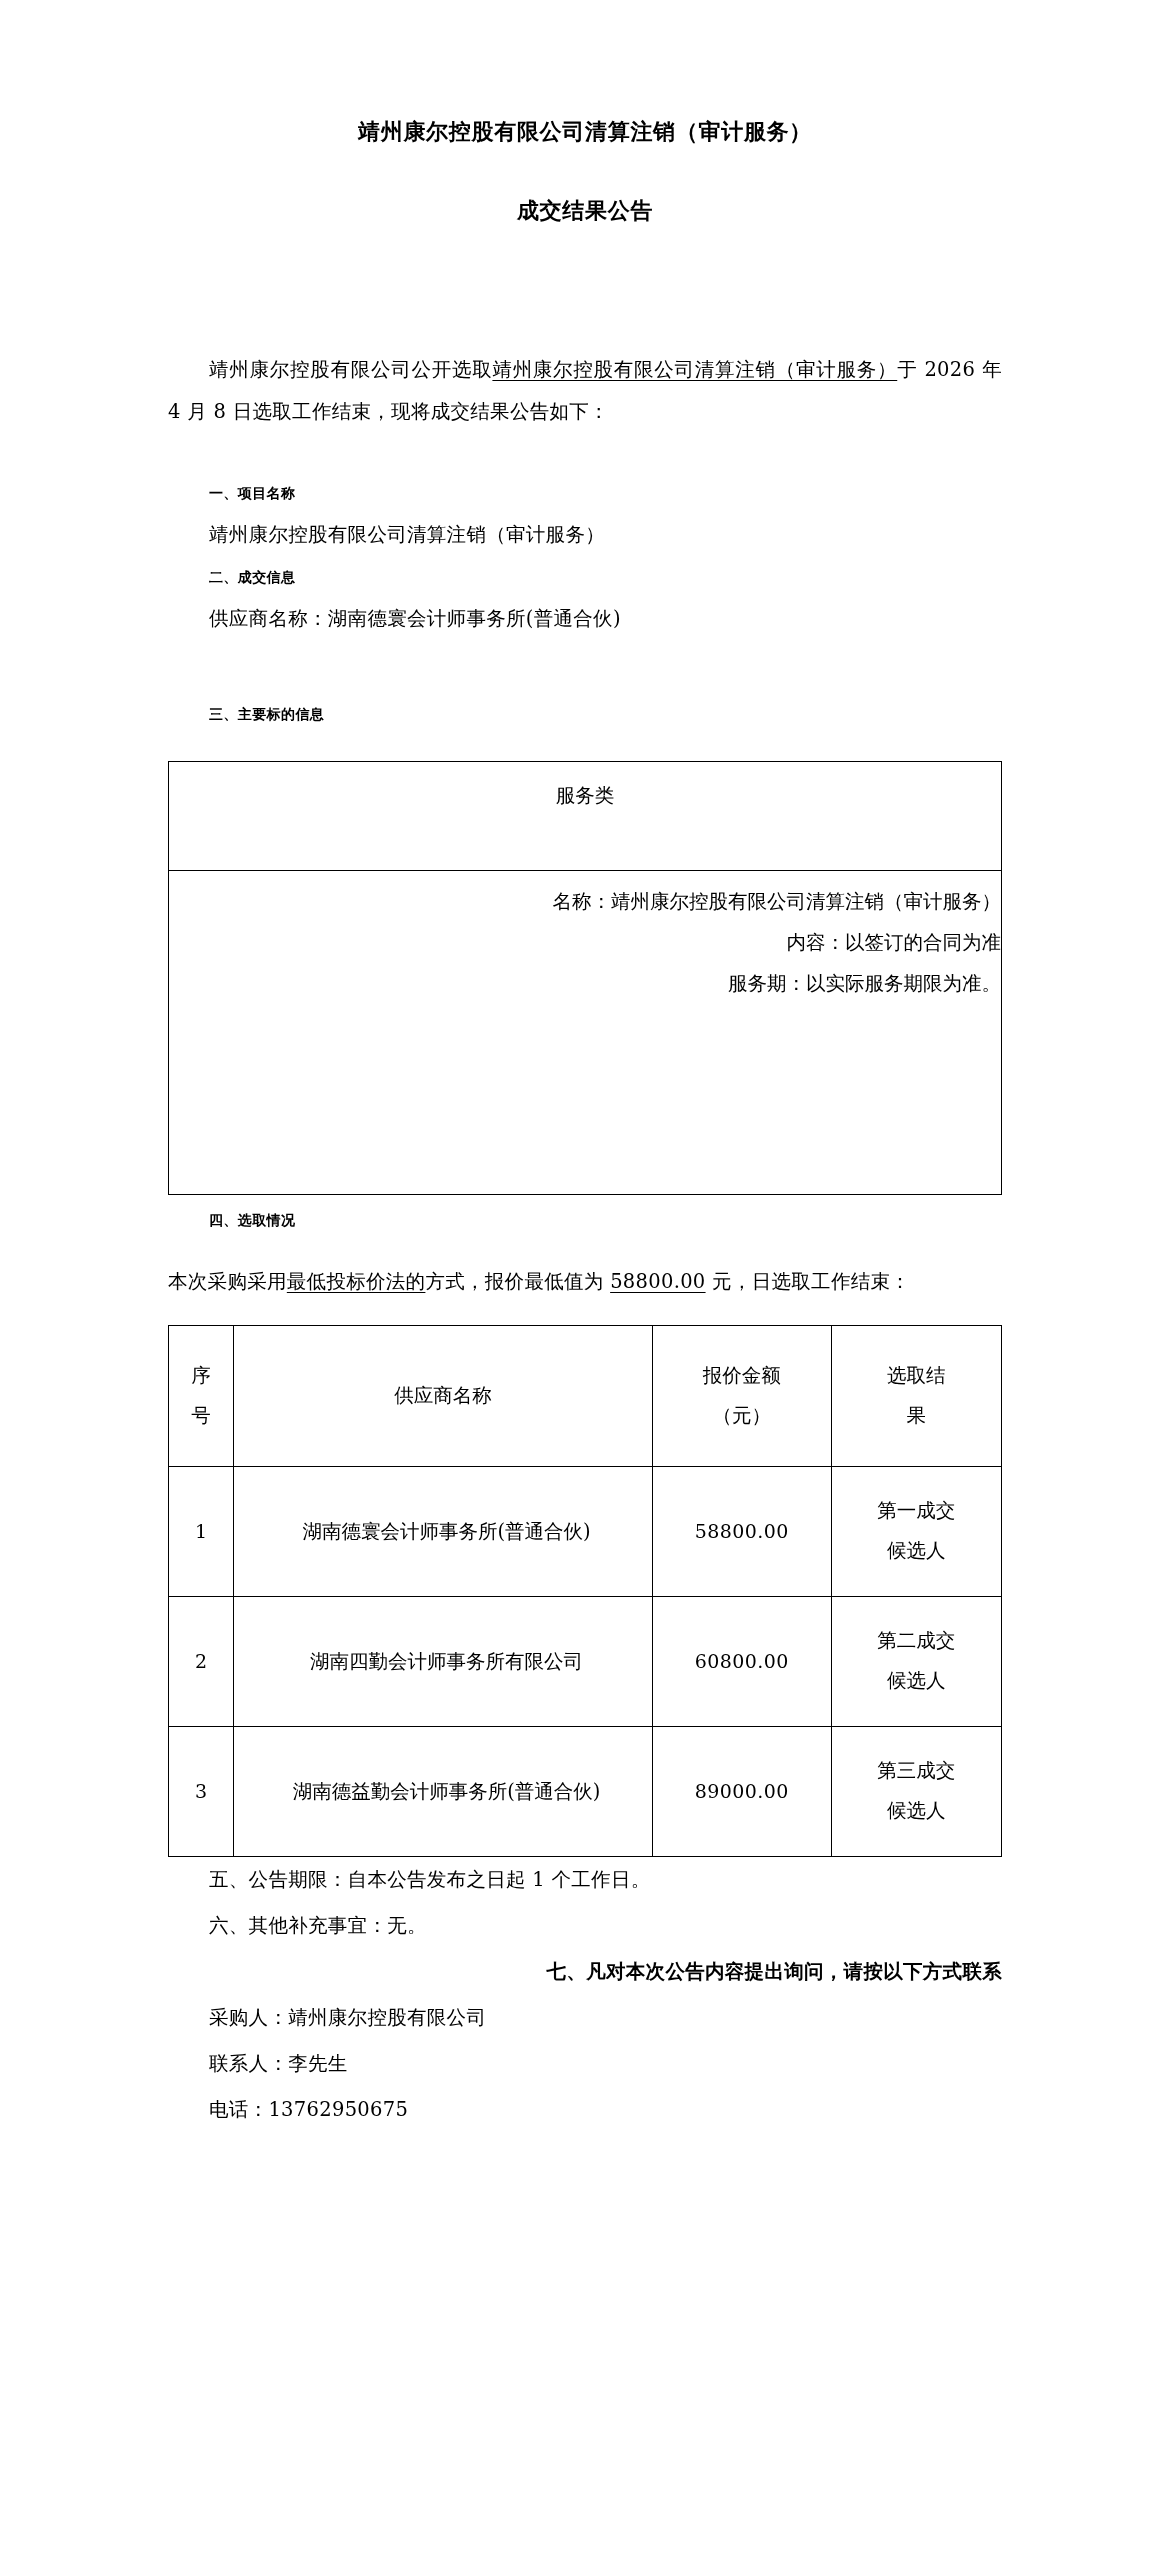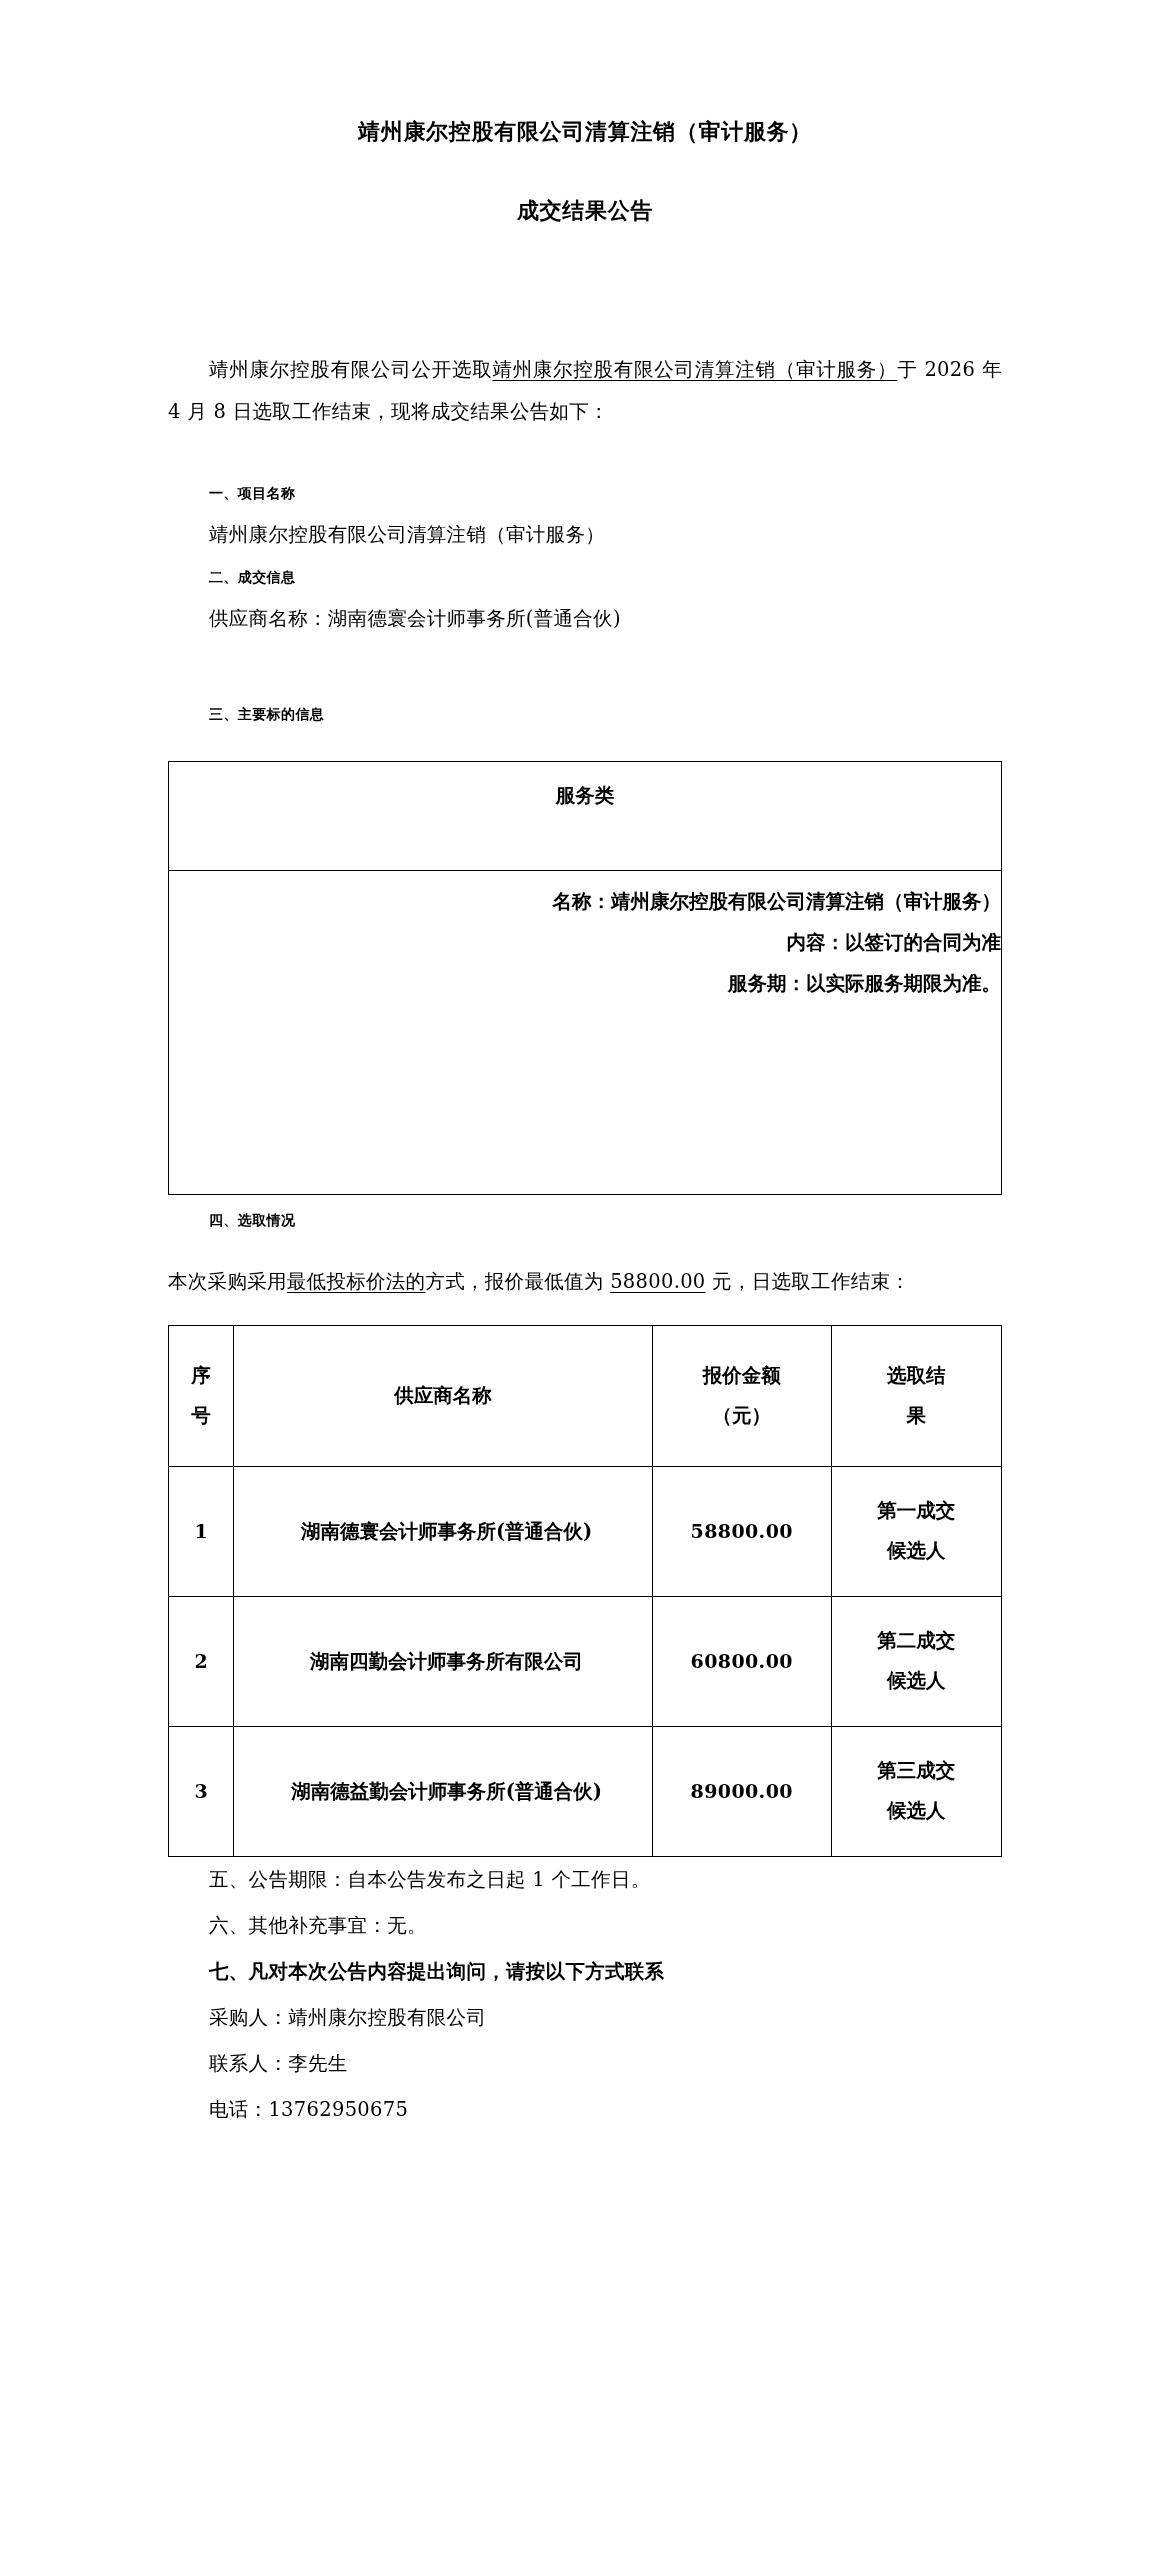--- a/index.html
+++ b/index.html
@@ -83,21 +83,21 @@
   
   table.doc-table {
     border-collapse: collapse;
     width: 834px;
     table-layout: fixed;
     font-size: 19.5px;
     line-height: 42px;
   }
   table.doc-table td, table.doc-table th {
     border: 1.5px solid #000000;
-    font-weight: bold;
+    font-weight: normal;
     vertical-align: middle;
     padding: 0;
   }
 
   
   .t1 { margin-top: 26.5px; }
   .t1 .t1-head {
     height: 109px;
     text-align: center;
     vertical-align: top;
@@ -134,21 +134,21 @@
 
   .after-t1 {
     margin-top: 4.4px;
   }
   .tail-line {
     font-size: 19.5px;
     line-height: 46px;
     text-indent: 41px;
     letter-spacing: 0.3px;
   }
-  .tail-line.bold { font-weight: bold; }
+  .tail-line.bold { font-weight: bold; text-align: right; }
 </style>
 </head>
 <body>
 
 <div class="page">
   <div class="doc">
 
     <div class="title-block">
       <div class="doc-title">靖州康尔控股有限公司清算注销（审计服务）</div>
       <div class="doc-subtitle">成交结果公告</div>

